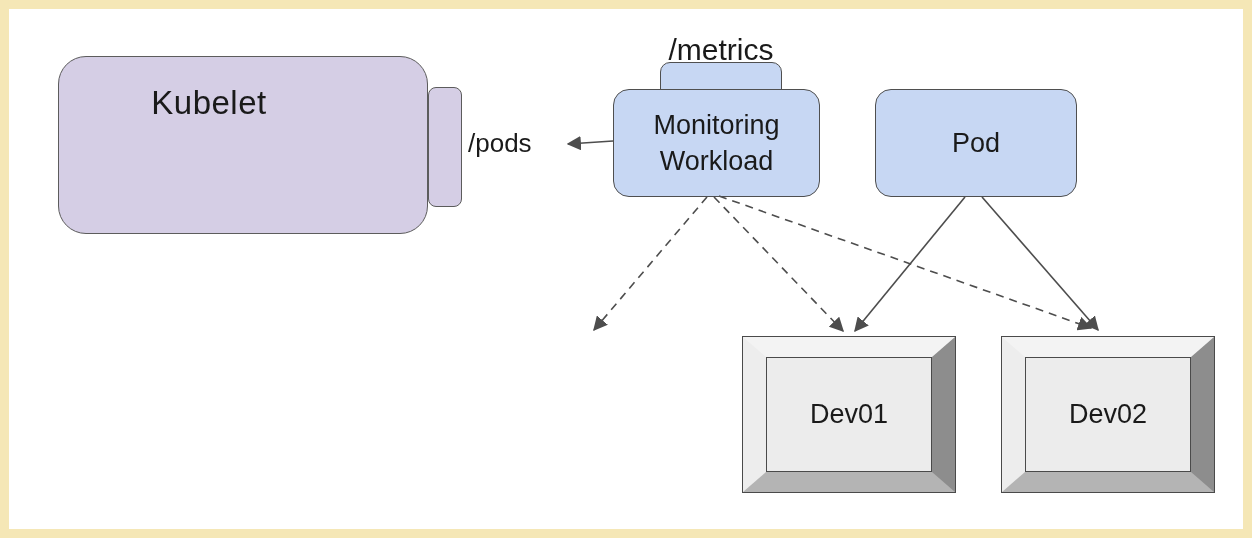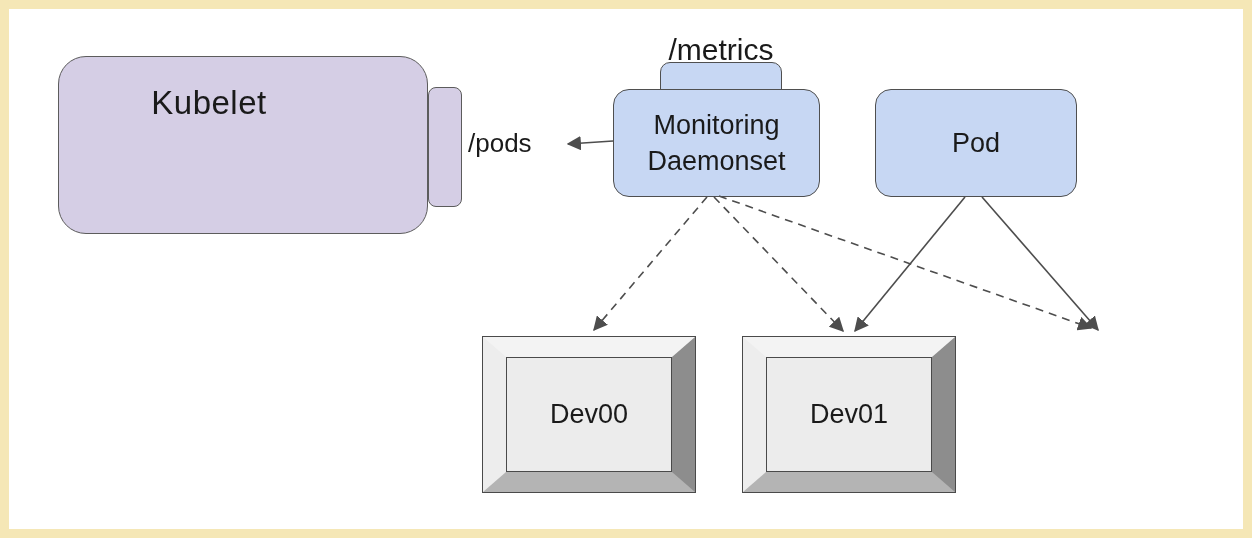--- a/index.html
+++ b/index.html
@@ -100,32 +100,32 @@
 
     <div class="node pods-tab"></div>
     <div class="node kubelet"></div>
     <div class="kubelet-label">Kubelet</div>
     <div class="pods-label">/pods</div>
 
     <div class="node metrics-tab"></div>
     <div class="metrics-label">/metrics</div>
     <div class="node bluebox monitoring">
       <div>Monitoring</div>
-      <div>Daemonset</div>
+      <div>Workload</div>
     </div>
 
     <div class="node bluebox workload">
       <div>Pod</div>
     </div>
 
-    <div class="dev dev00">
-      <div class="dev-face">
-        <span>Dev00</span>
-      </div>
-    </div>
     <div class="dev dev01">
       <div class="dev-face">
         <span>Dev01</span>
+      </div>
+    </div>
+    <div class="dev dev02">
+      <div class="dev-face">
+        <span>Dev02</span>
       </div>
     </div>
 
   </div>
 </div>
 
 </body></html>

